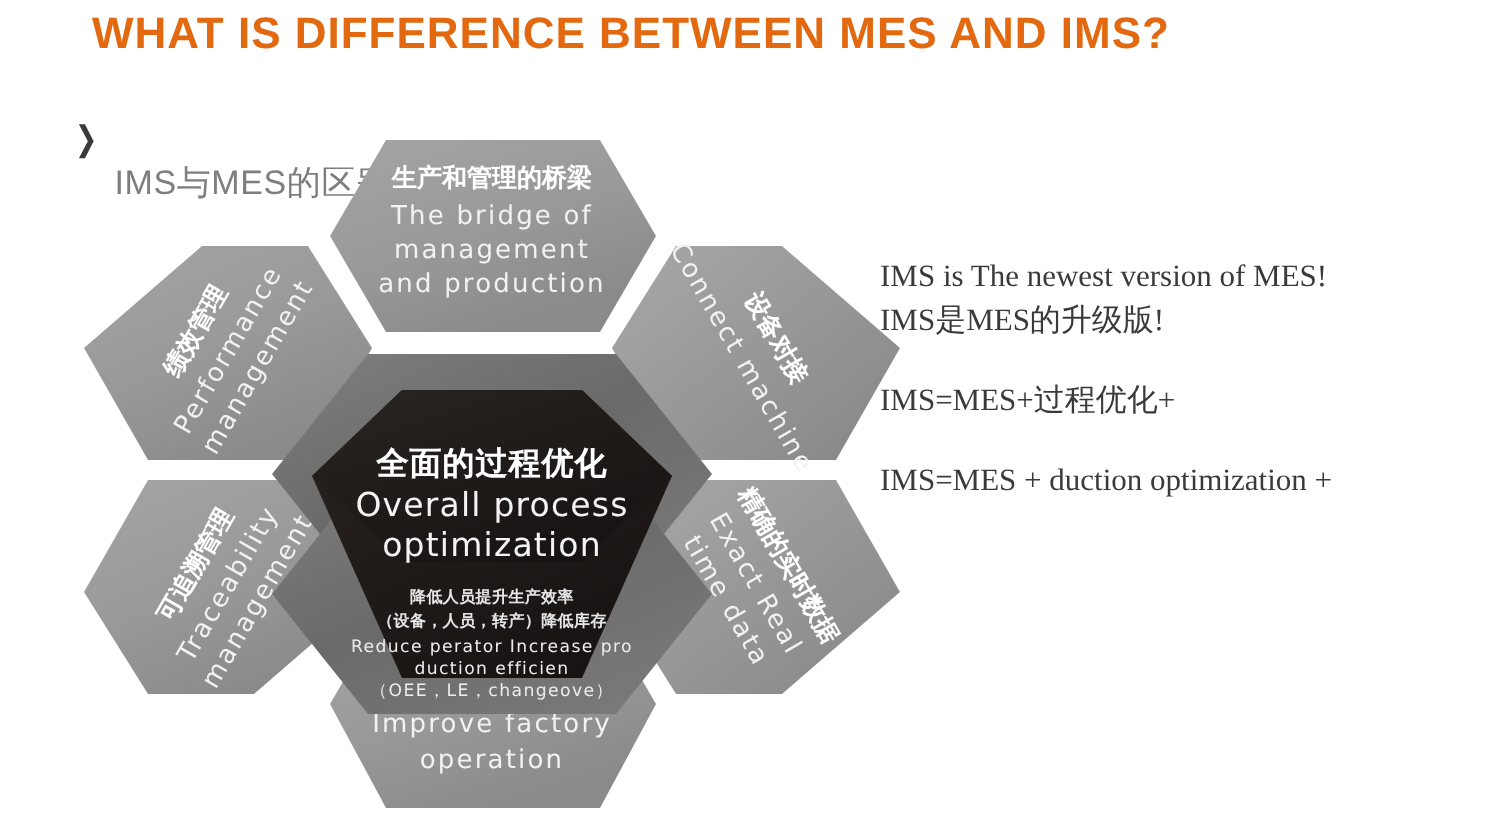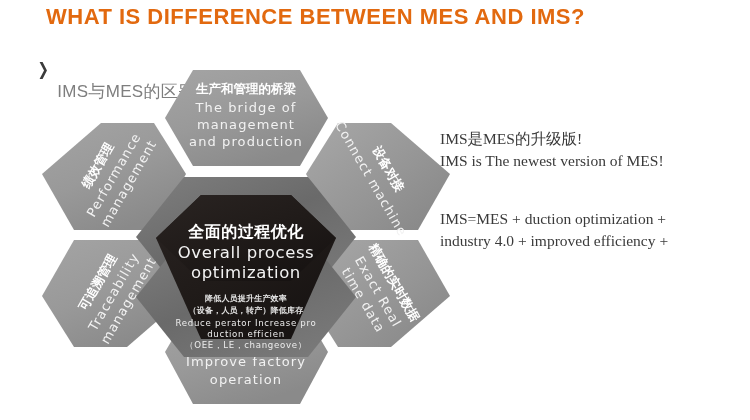--- a/index.html
+++ b/index.html
@@ -188,21 +188,21 @@
         <text class="ctr-sub-cn" x="210" y="246" text-anchor="middle">降低人员提升生产效率</text>
         <text class="ctr-sub-cn" x="210" y="258" text-anchor="middle">（设备，人员，转产）降低库存</text>
         <text class="ctr-sub-en" x="210" y="271" text-anchor="middle">Reduce perator Increase pro</text>
         <text class="ctr-sub-en" x="210" y="282" text-anchor="middle">duction efficien</text>
         <text class="ctr-sub-en" x="210" y="293" text-anchor="middle">（OEE，LE，changeove）</text>
       </g>
     </svg>
   </div>
 
   <div id="rightcol">
+    <div class="ln">IMS is The newest version of MES!</div>
     <div class="ln">IMS是MES的升级版!</div>
-    <div class="ln">IMS is The newest version of MES!</div>
     <div class="gap"></div>
+    <div class="ln">IMS=MES+过程优化+</div>
     <div class="gap"></div>
     <div class="ln">IMS=MES + duction optimization +</div>
-    <div class="ln">industry 4.0 + improved efficiency +</div>
   </div>
 
 </div>
 
 </body></html>

